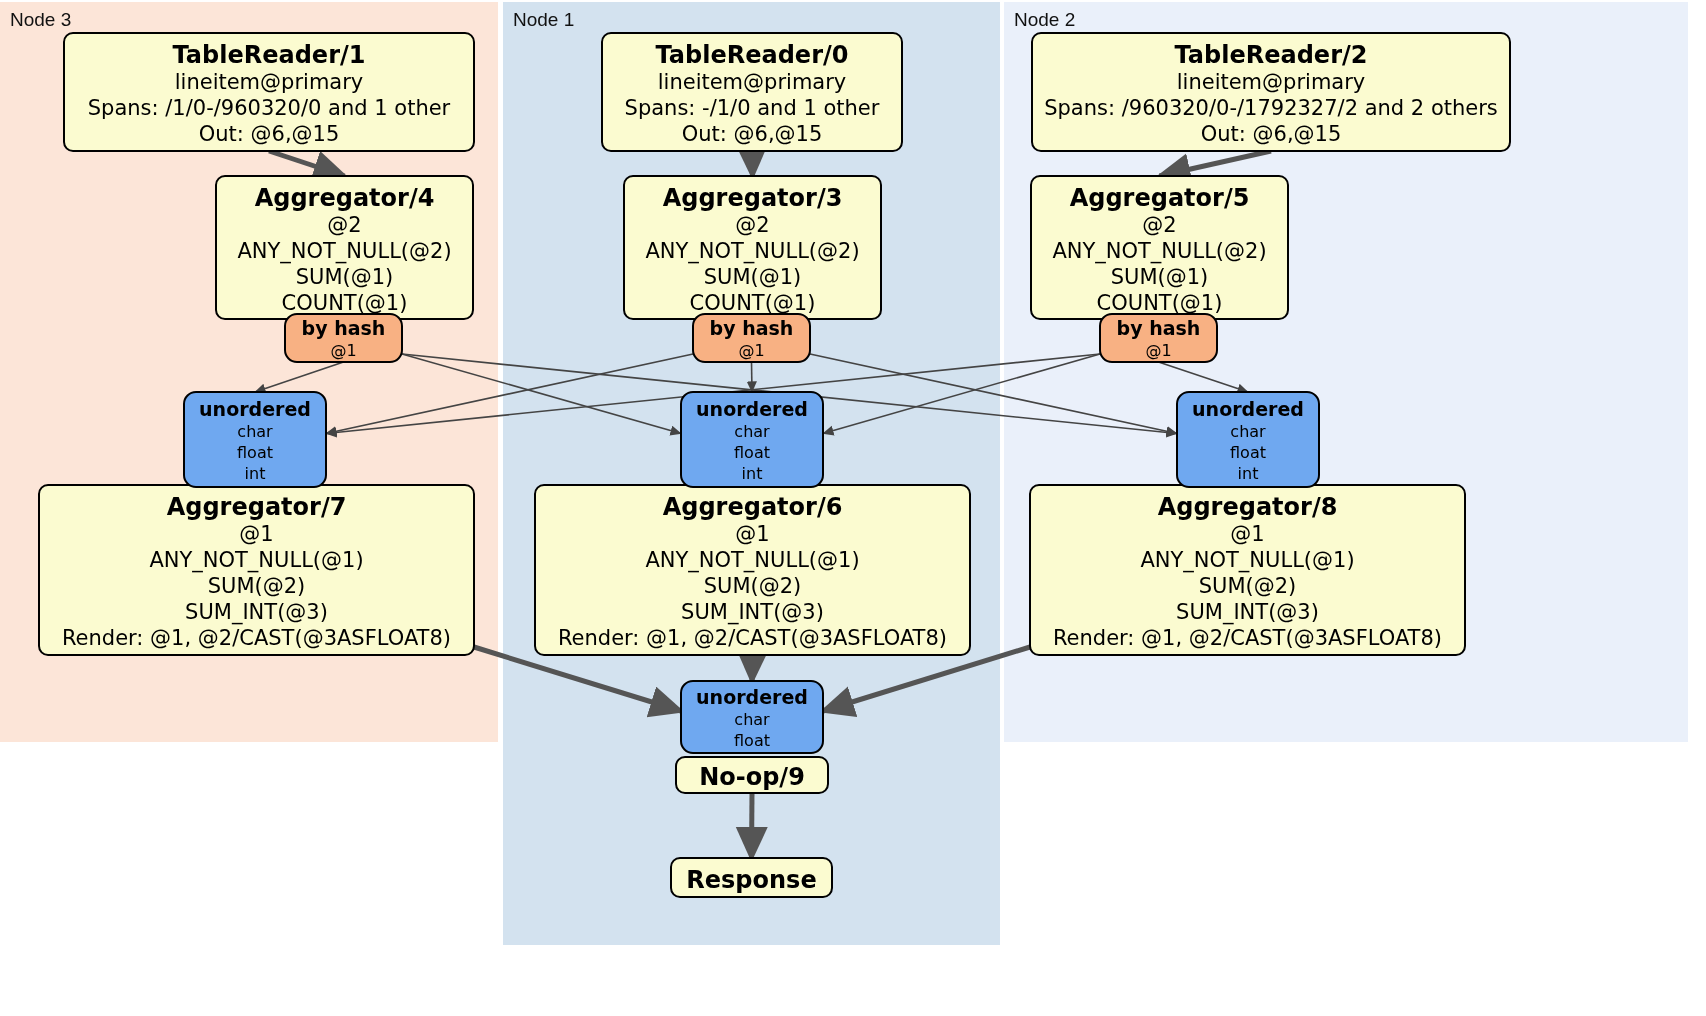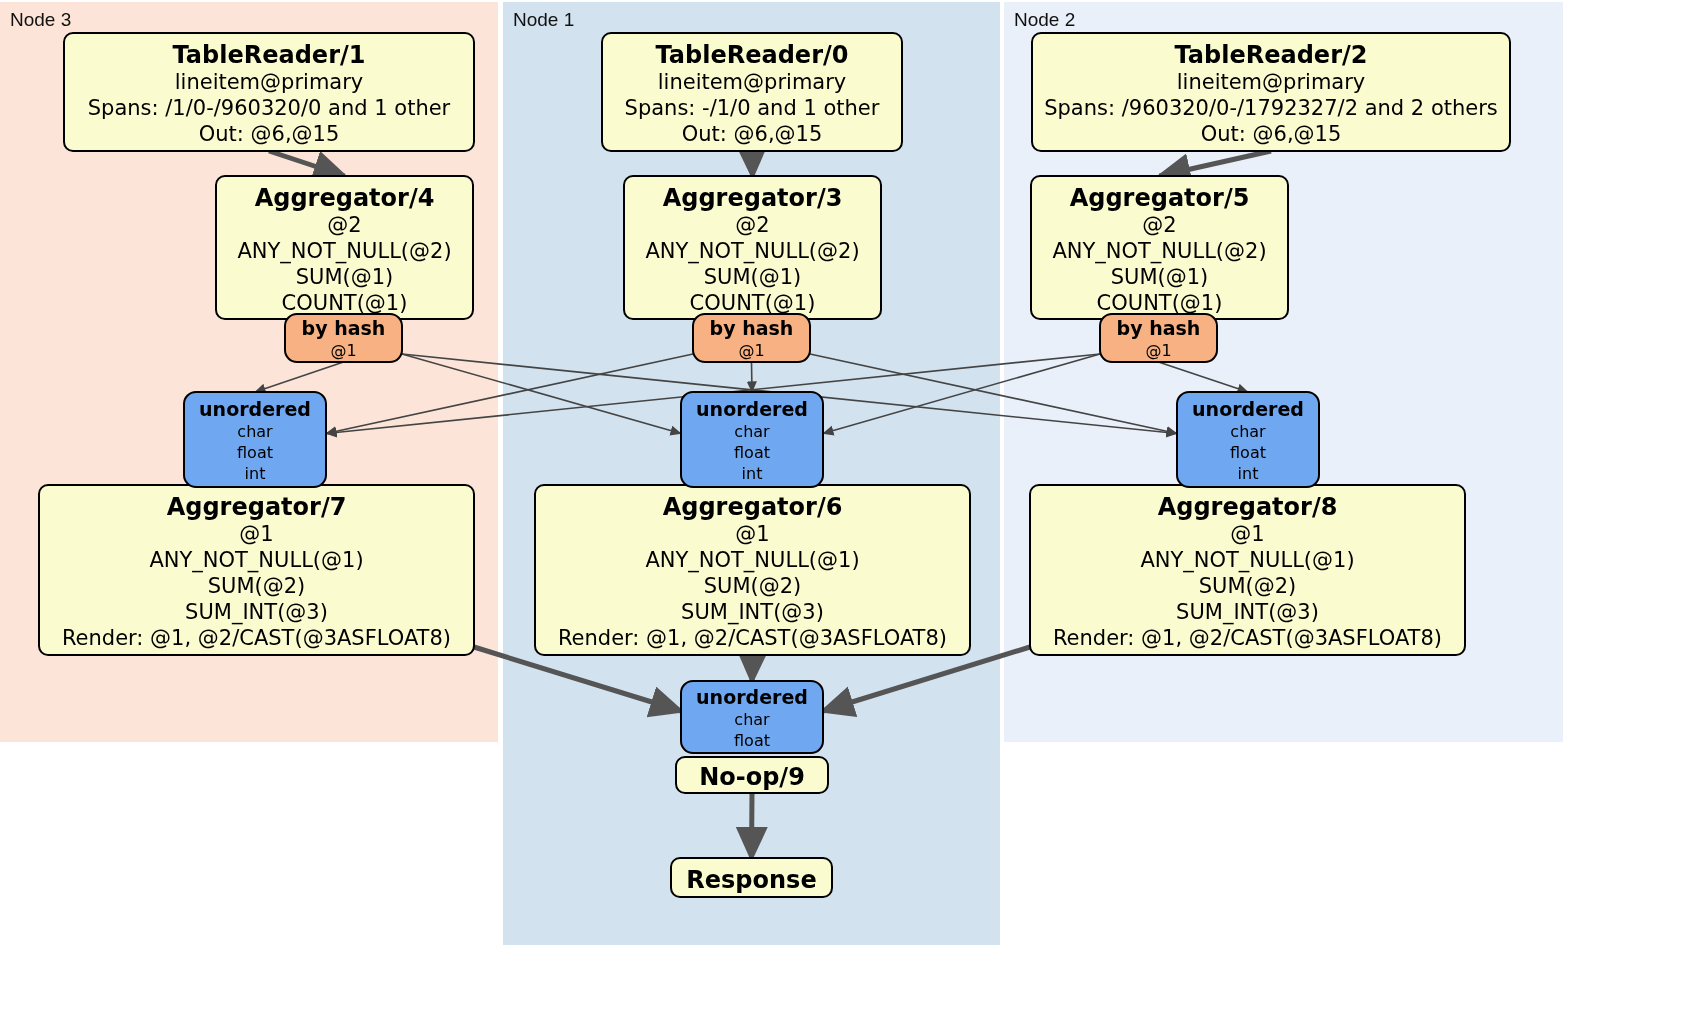--- a/index.html
+++ b/index.html
@@ -1,17 +1,17 @@
 <!DOCTYPE html>
 <html><head>
 <meta charset="utf-8">
 <style>
   html,body{margin:0;padding:0;background:#ffffff;}
   body{font-family:"DejaVu Sans","Liberation Sans",sans-serif;}
-  #stage{position:relative;width:1563px;height:1016px;overflow:hidden;background:#fff;}
+  #stage{position:relative;width:1688px;height:1016px;overflow:hidden;background:#fff;}
   #stage svg{position:absolute;left:0;top:0;}
   .panel-label{font-size:19px;fill:#111;font-family:"Liberation Sans",sans-serif;}
   .proc-title{font-size:24px;font-weight:bold;fill:#000;font-family:"DejaVu Sans","Liberation Sans",sans-serif;}
   .proc-line{font-size:21px;fill:#000;font-family:"DejaVu Sans","Liberation Sans",sans-serif;}
   .router-title{font-size:19px;font-weight:bold;fill:#000;font-family:"DejaVu Sans","Liberation Sans",sans-serif;}
   .router-line{font-size:16px;fill:#000;font-family:"DejaVu Sans","Liberation Sans",sans-serif;}
   .box-proc{fill:#fbfbd0;stroke:#000;stroke-width:2;}
   .box-hash{fill:#f8b183;stroke:#000;stroke-width:2;}
   .box-unord{fill:#6fa8f0;stroke:#000;stroke-width:2;}
   .edge-thin{stroke:#444;stroke-width:1.6;fill:none;}

